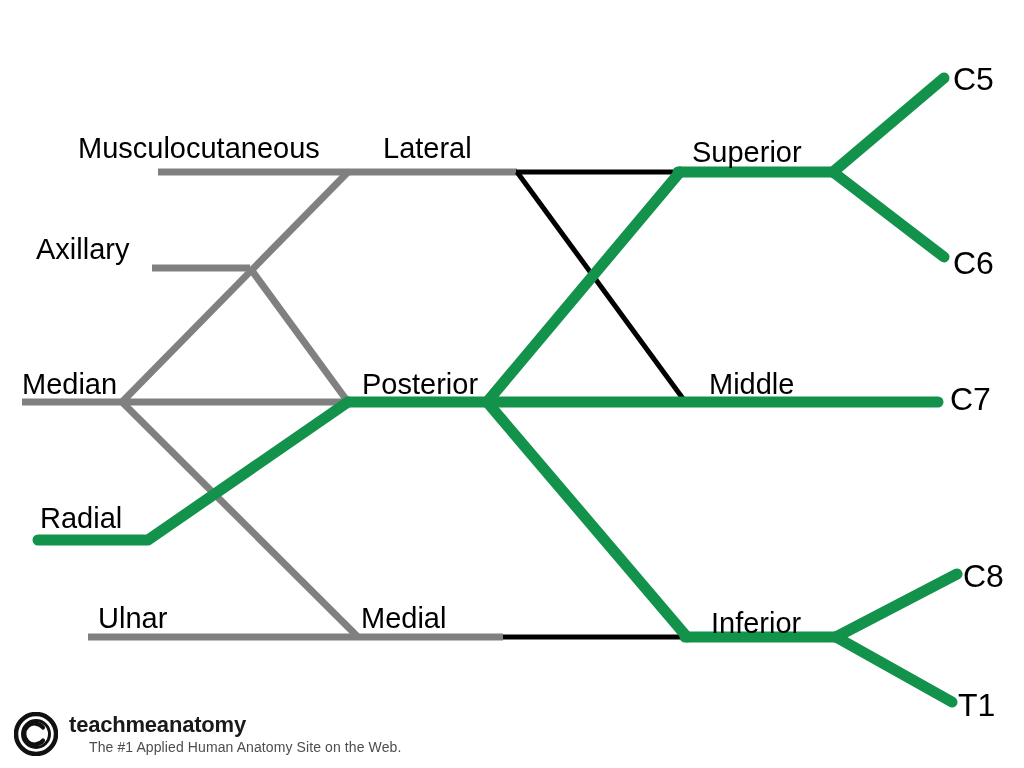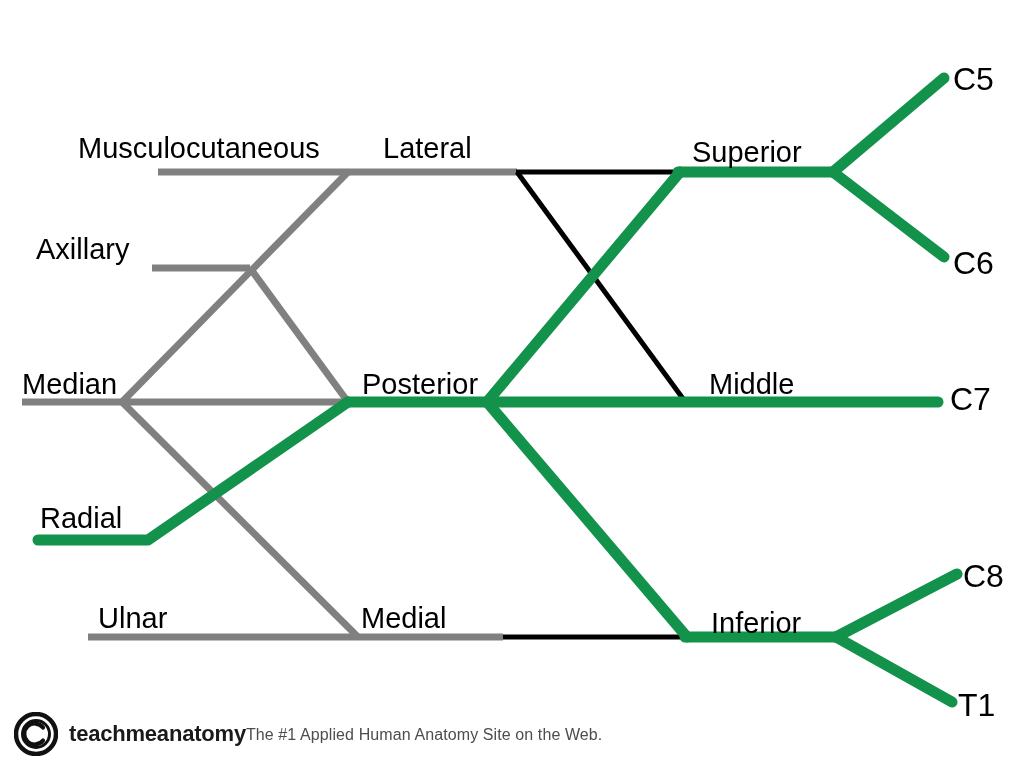--- a/index.html
+++ b/index.html
@@ -49,38 +49,38 @@
     align-items: center;
     gap: 11px;
   }
   .logo-mark {
     width: 44px;
     height: 44px;
     flex: 0 0 44px;
   }
   .logo-text {
     display: flex;
-    flex-direction: row;
+    flex-direction: column;
     justify-content: center;
     line-height: 1;
-    text-align: right;
   }
   .logo-name {
     font-family: "Liberation Sans", sans-serif;
     font-size: 22px;
     font-weight: bold;
     color: #1a1a1a;
     letter-spacing: -0.2px;
   }
   .logo-tag {
     font-family: "Liberation Sans", sans-serif;
-    font-size: 16px;
+    font-size: 14px;
     color: #4d4d4d;
     margin-top: 4px;
     letter-spacing: 0.1px;
+    margin-left: 20px;
   }
 </style>
 </head>
 <body>
 
 <div id="diagram-root">
 
   <svg id="plexus-svg" viewBox="0 0 1024 768" xmlns="http://www.w3.org/2000/svg">
 
     <g fill="none" stroke="#808080" stroke-width="7" stroke-linecap="butt" stroke-linejoin="miter">

